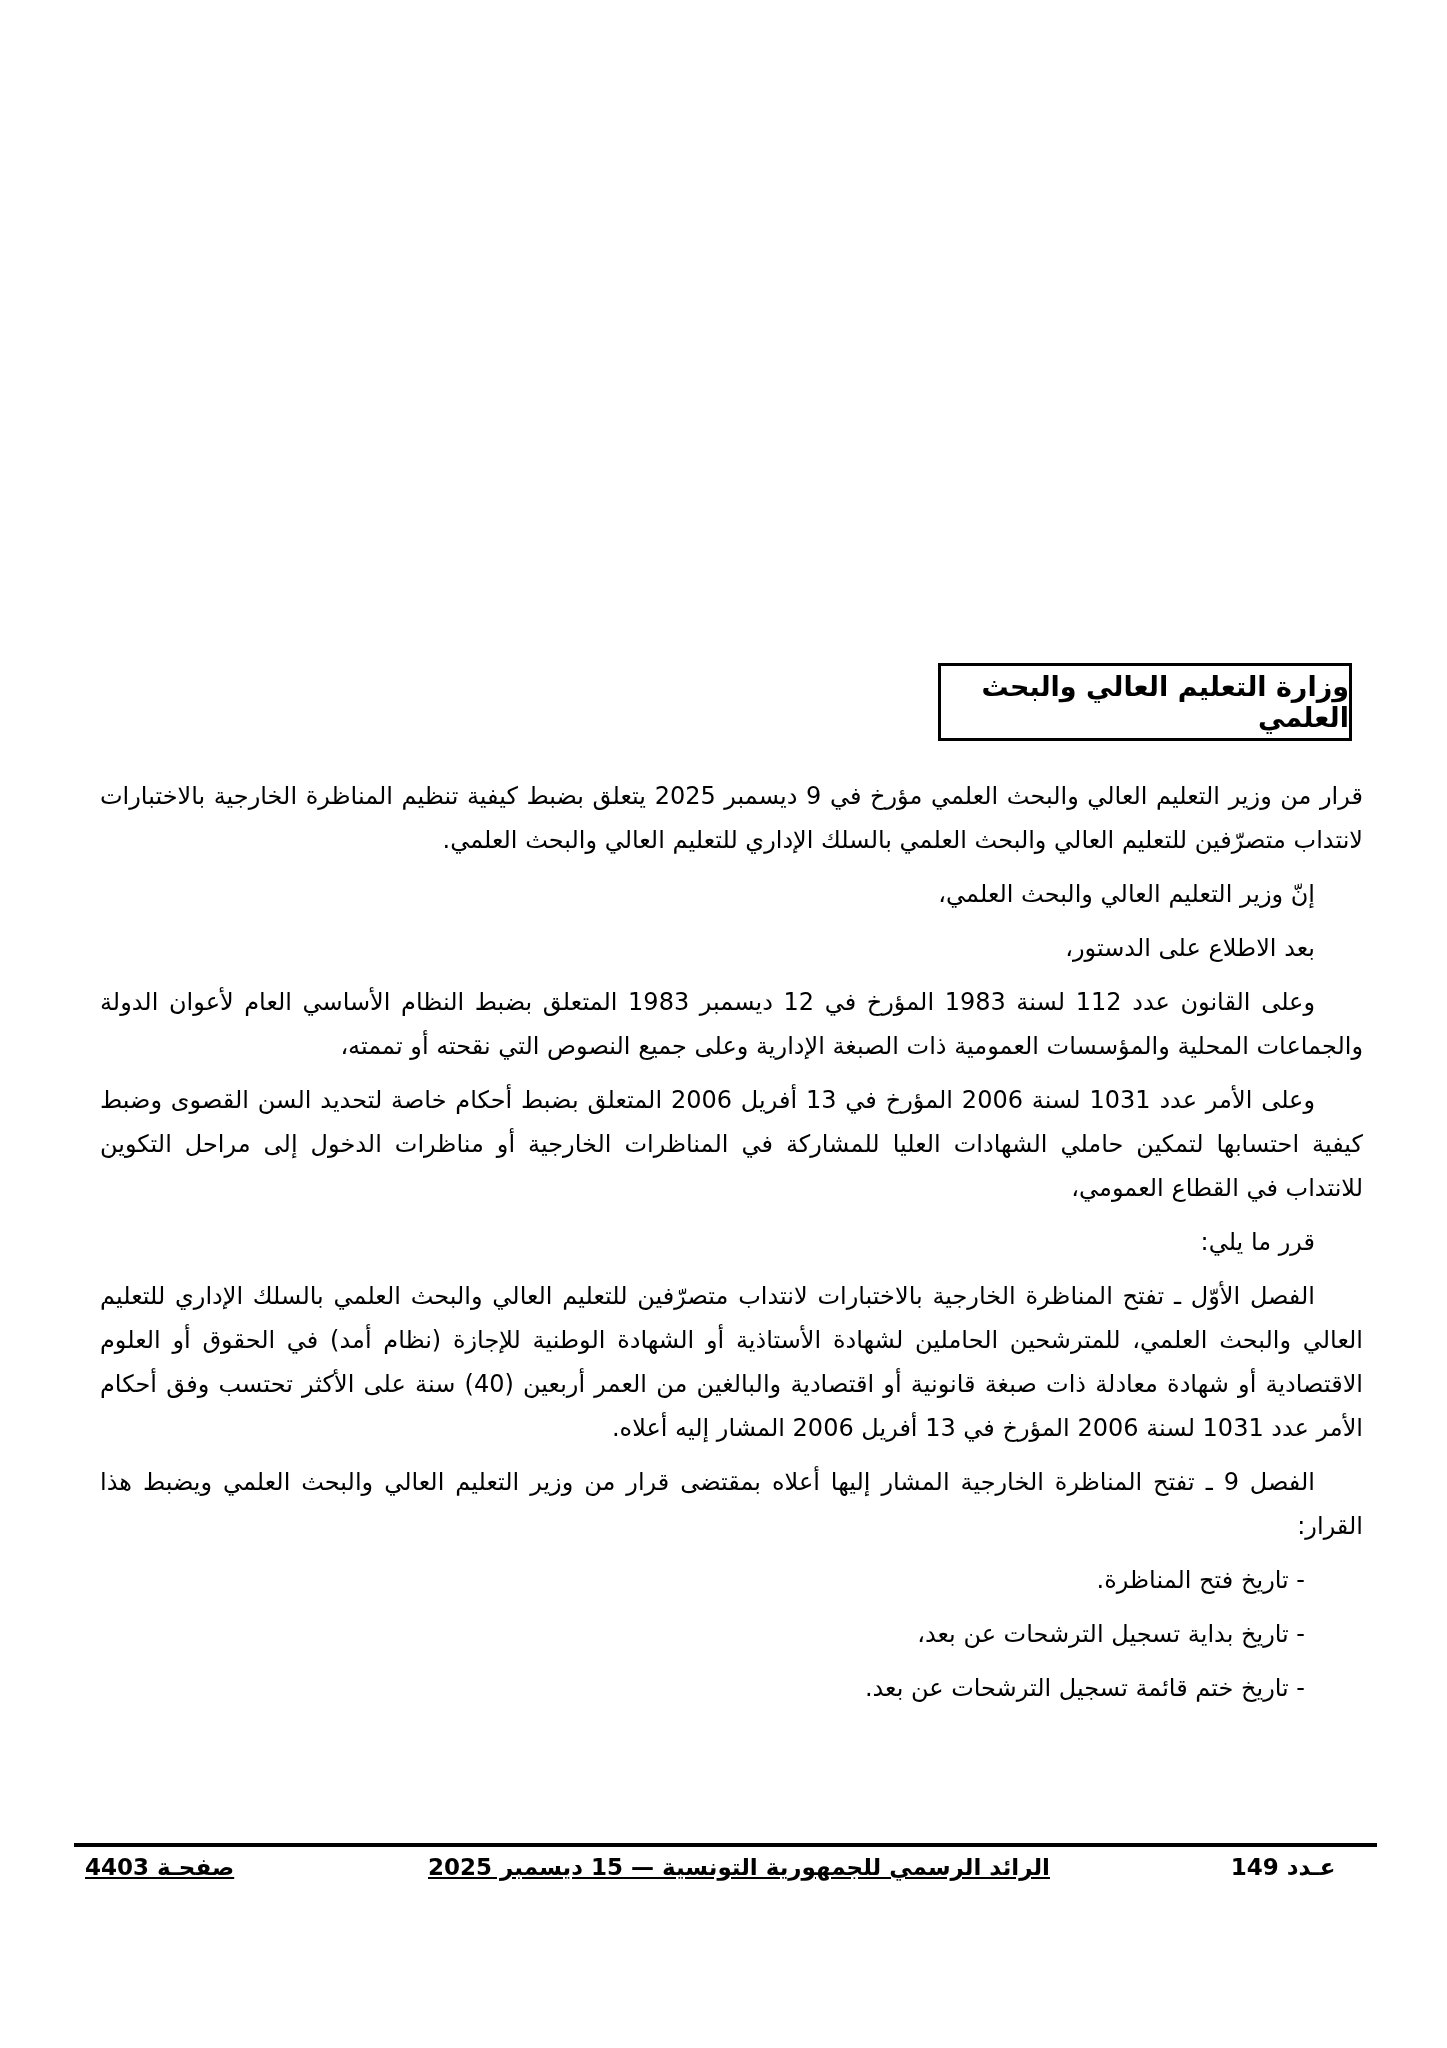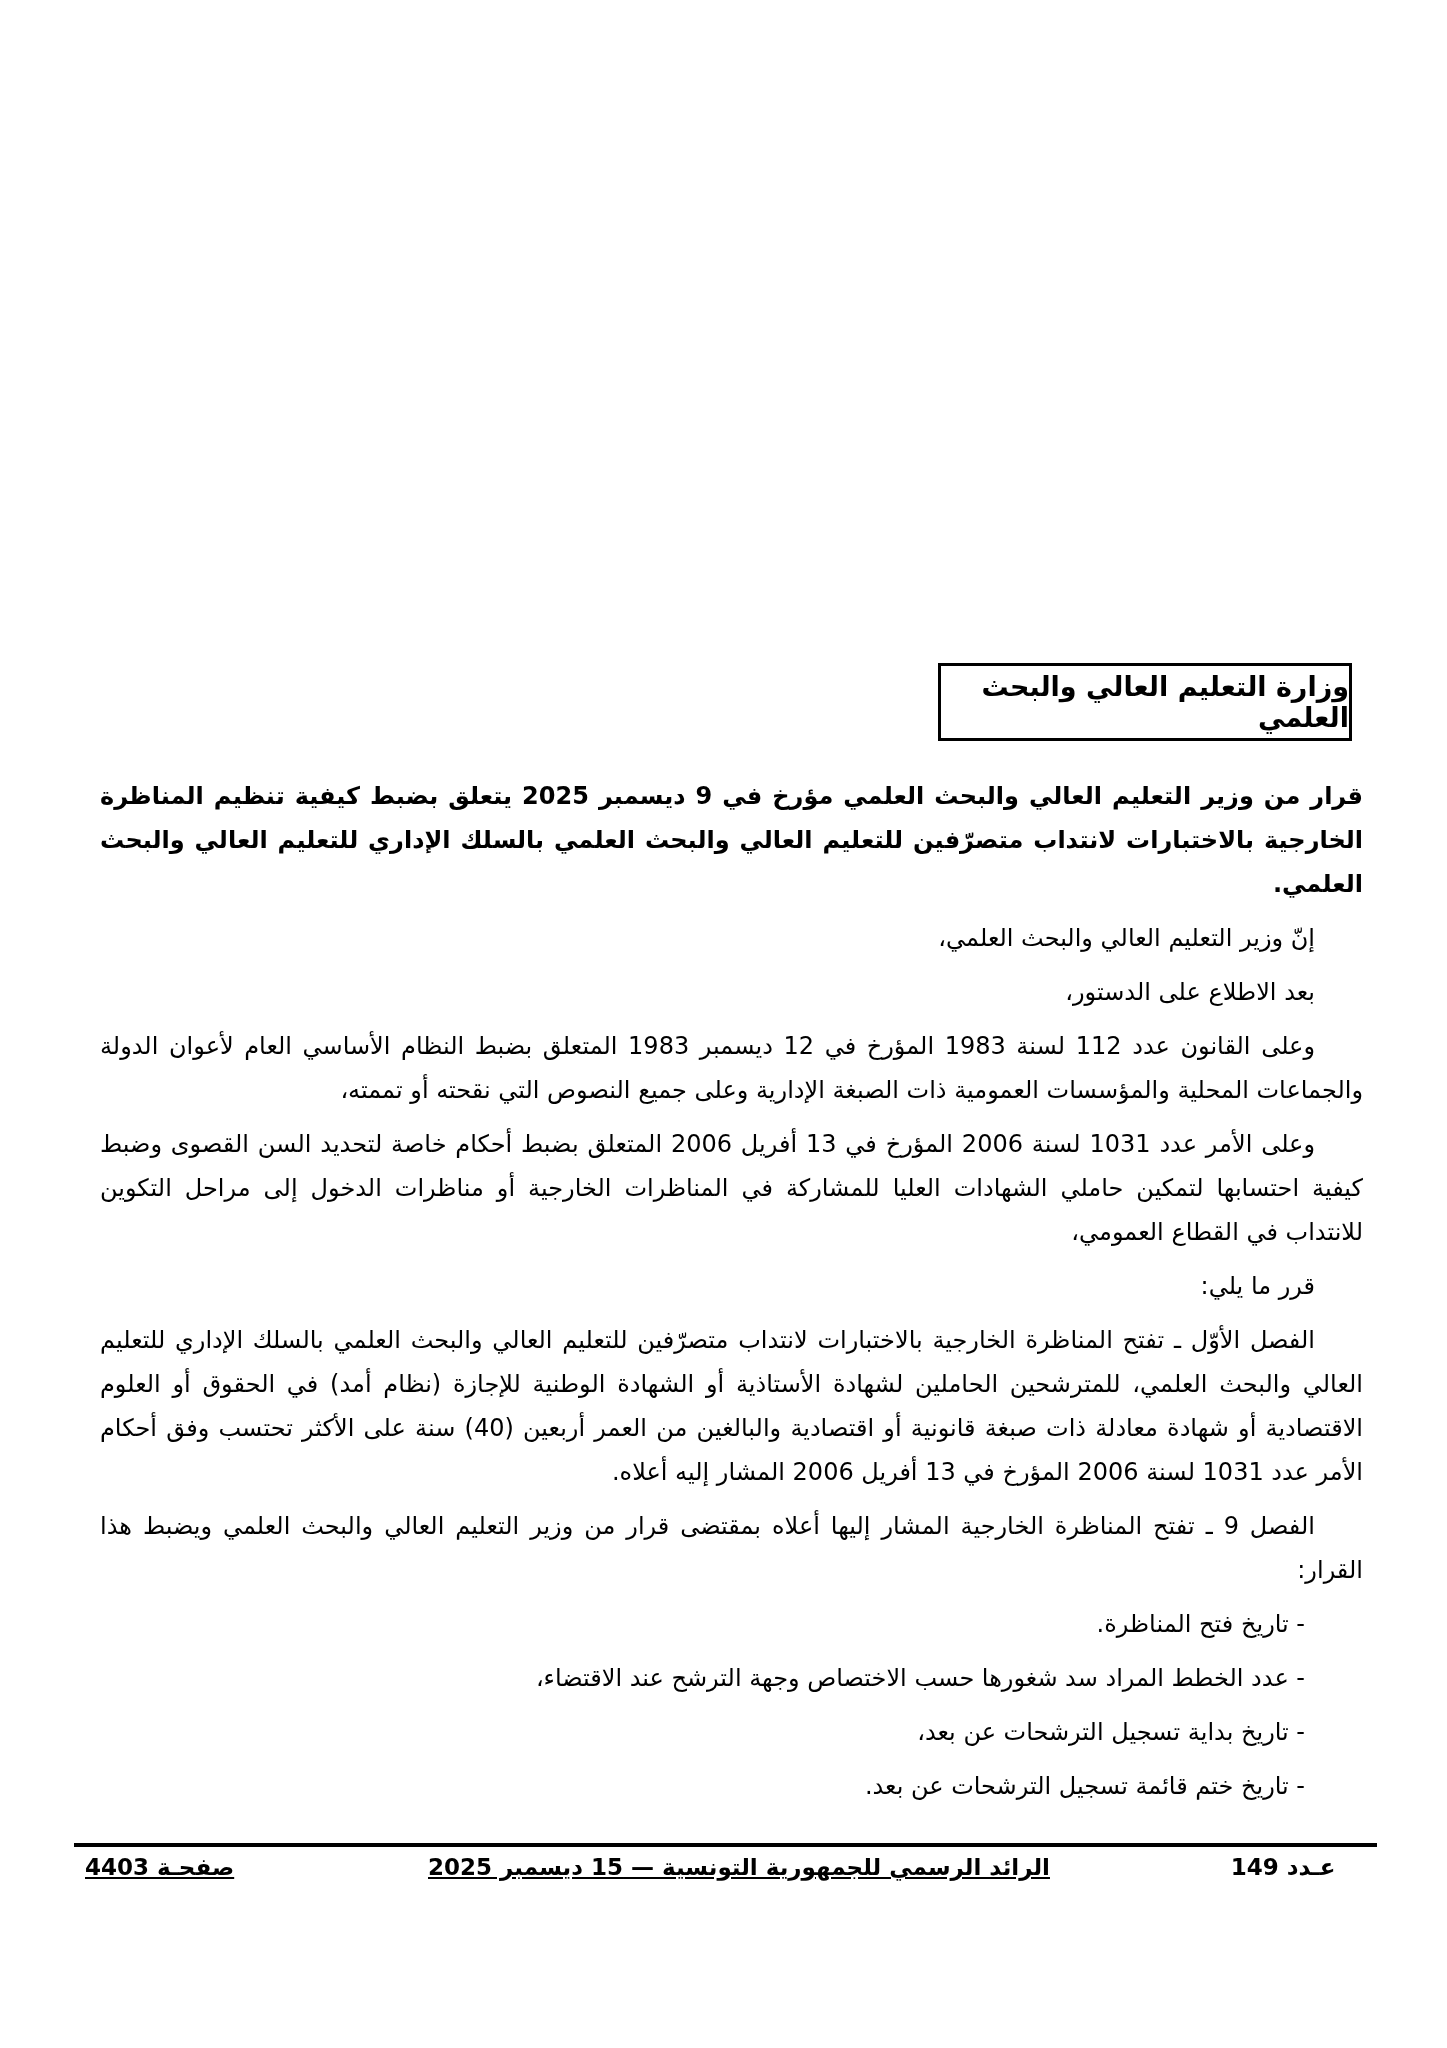--- a/index.html
+++ b/index.html
@@ -31,21 +31,21 @@
     right: 84px;
     width: 1263px;
     font-size: 24px;
     line-height: 44px;
   }
   .content p {
     margin: 0 0 10px 0;
     text-align: justify;
     text-justify: inter-word;
   }
-  p.title { font-weight: 700; text-indent: 0; }
+  p.title { font-weight: 400; text-indent: 0; }
   p.indent { text-indent: 48px; }
   p.item   { text-indent: 58px; }
 
   .footer-rule {
     position: absolute;
     top: 1843px; left: 74px; right: 70px;
     border-top: 4px solid #000;
     height: 0;
   }
   .footer-row {
@@ -73,21 +73,20 @@
   <div class="content">
     <p class="title">قرار من وزير التعليم العالي والبحث العلمي مؤرخ في 9 ديسمبر 2025 يتعلق بضبط كيفية تنظيم المناظرة الخارجية بالاختبارات لانتداب متصرّفين للتعليم العالي والبحث العلمي بالسلك الإداري للتعليم العالي والبحث العلمي.</p>
     <p class="indent">إنّ وزير التعليم العالي والبحث العلمي،</p>
     <p class="indent">بعد الاطلاع على الدستور،</p>
     <p class="indent">وعلى القانون عدد 112 لسنة 1983 المؤرخ في 12 ديسمبر 1983 المتعلق بضبط النظام الأساسي العام لأعوان الدولة والجماعات المحلية والمؤسسات العمومية ذات الصبغة الإدارية وعلى جميع النصوص التي نقحته أو تممته،</p>
     <p class="indent">وعلى الأمر عدد 1031 لسنة 2006 المؤرخ في 13 أفريل 2006 المتعلق بضبط أحكام خاصة لتحديد السن القصوى وضبط كيفية احتسابها لتمكين حاملي الشهادات العليا للمشاركة في المناظرات الخارجية أو مناظرات الدخول إلى مراحل التكوين للانتداب في القطاع العمومي،</p>
     <p class="indent">قرر ما يلي:</p>
     <p class="indent">الفصل الأوّل ـ تفتح المناظرة الخارجية بالاختبارات لانتداب متصرّفين للتعليم العالي والبحث العلمي بالسلك الإداري للتعليم العالي والبحث العلمي، للمترشحين الحاملين لشهادة الأستاذية أو الشهادة الوطنية للإجازة (نظام أمد) في الحقوق أو العلوم الاقتصادية أو شهادة معادلة ذات صبغة قانونية أو اقتصادية والبالغين من العمر أربعين (40) سنة على الأكثر تحتسب وفق أحكام الأمر عدد 1031 لسنة 2006 المؤرخ في 13 أفريل 2006 المشار إليه أعلاه.</p>
     <p class="indent">الفصل 9 ـ تفتح المناظرة الخارجية المشار إليها أعلاه بمقتضى قرار من وزير التعليم العالي والبحث العلمي ويضبط هذا القرار:</p>
     <p class="item">- تاريخ فتح المناظرة.</p>
-    <p class="item">- عدد الخطط المراد سد شغورها حسب الاختصاص وجهة الترشح عند الاقتضاء،</p>
     <p class="item">- تاريخ بداية تسجيل الترشحات عن بعد،</p>
     <p class="item">- تاريخ ختم قائمة تسجيل الترشحات عن بعد.</p>
   </div>
 
   <div class="footer-rule"></div>
 
   <div class="footer-row">
     <span class="cell-right">عـدد 149</span>
     <span class="cell-center">الرائد الرسمي للجمهورية التونسية — 15 ديسمبر 2025</span>
     <span class="cell-left">صفحـة 4403</span>

